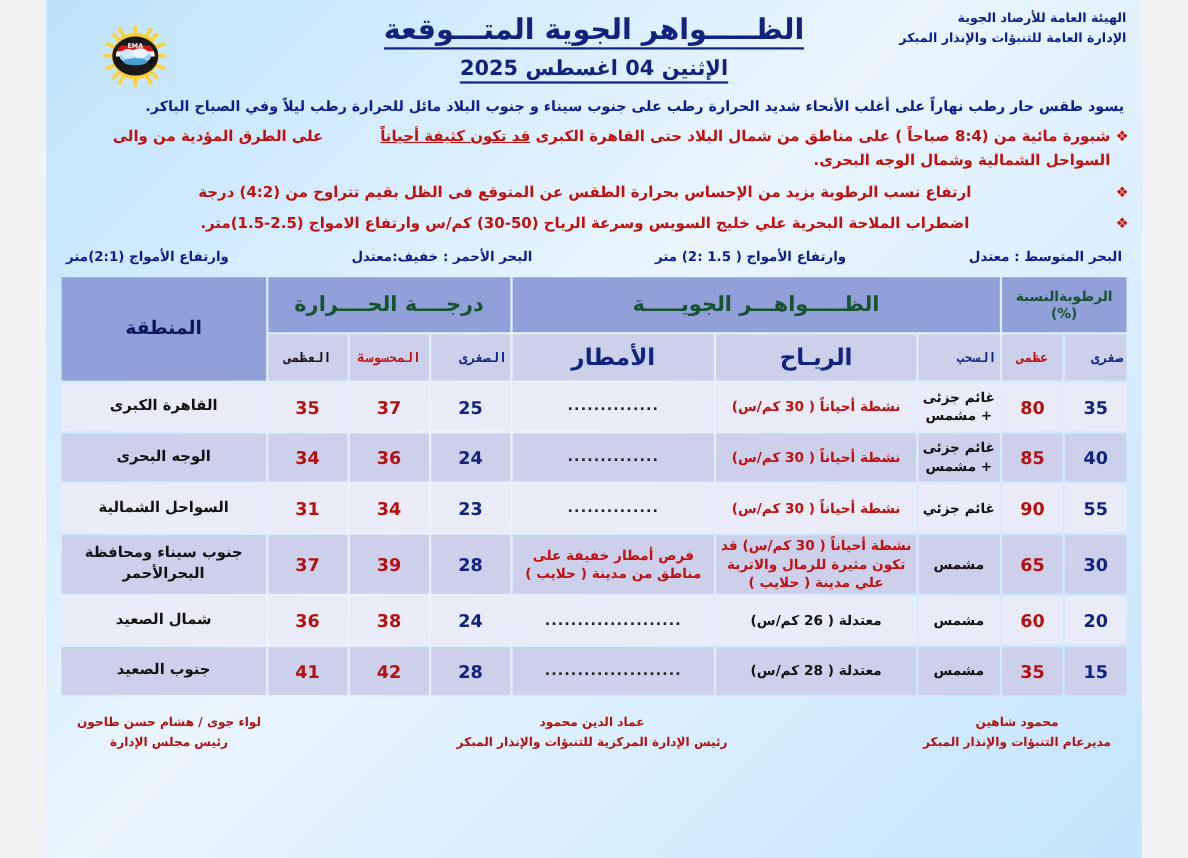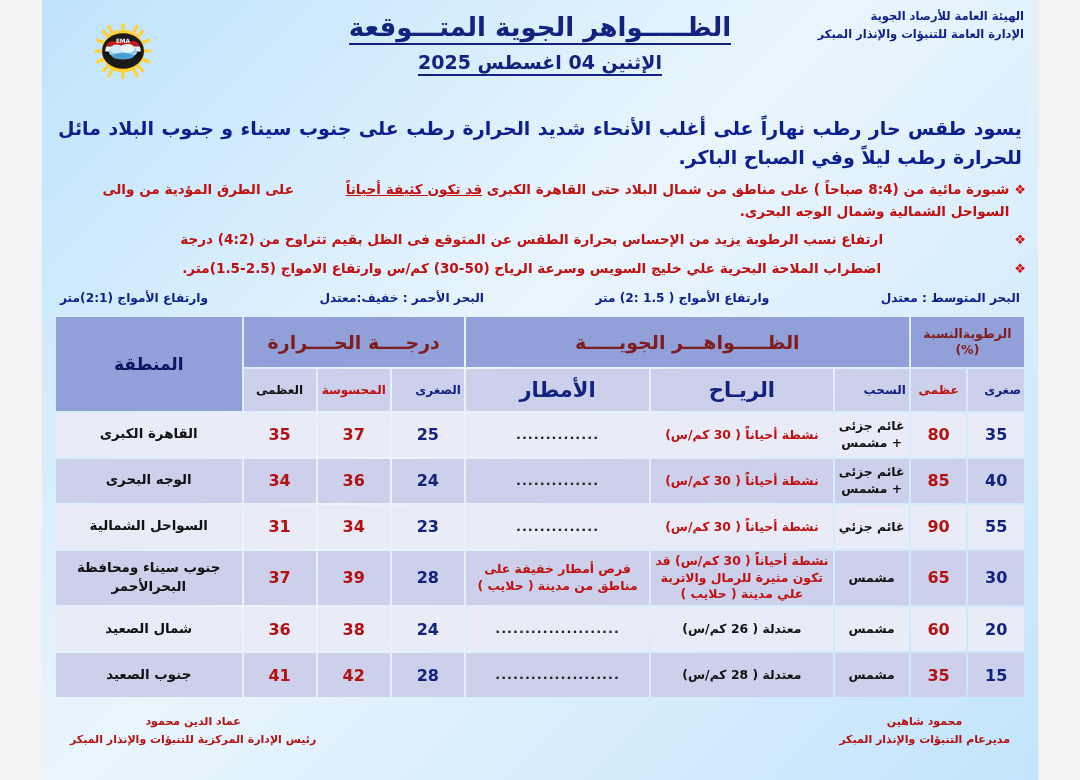--- a/index.html
+++ b/index.html
@@ -34,23 +34,23 @@
     border-bottom:2.5px solid #11237f;padding-bottom:1px;
     font-family:"DejaVu Sans","Liberation Sans",sans-serif;
   }
   .title2{
     display:block;margin:6px auto 0;width:max-content;
     color:#11237f;font-weight:bold;font-size:19px;
     border-bottom:2.5px solid #11237f;padding-bottom:1px;
   }
   
   .lead{
-    color:#0b1f8f;font-weight:bold;font-size:19px;
+    color:#0b1f8f;font-weight:bold;font-size:13px;
     text-align:justify;direction:rtl;
-    padding:2px 16px 0 16px;line-height:1.55;margin-top:26px;
+    padding:2px 16px 0 16px;line-height:1.55;
   }
   .bullets{padding:6px 12px 0 12px;}
   .bullet{
     display:flex;flex-direction:row;align-items:flex-start;
     direction:rtl;margin-bottom:7px;
   }
   .bullet .mark{
     flex:0 0 auto;font-size:13px;line-height:1.5;padding-left:5px;padding-top:1px;
   }
   .bullet.b2 .mark,.bullet.b3 .mark,.bullet.b4 .mark{color:#cc1111;}
@@ -70,32 +70,32 @@
   
   .tbl-wrap{padding:10px 12px 0 12px;}
   table.fc{
     width:100%;border-collapse:separate;border-spacing:2px;
     direction:rtl;table-layout:fixed;
   }
   table.fc th,table.fc td{
     border:0;padding:2px 3px;text-align:center;vertical-align:middle;
   }
   .grp{
-    background:#92a0da;color:#7f1d1d;font-weight:bold;font-size:19px;
+    background:#92a0da;color:#14532d;font-weight:bold;font-size:19px;
     letter-spacing:1px;height:46px;
   }
   .grp.hum{font-size:12.5px;letter-spacing:0;line-height:1.25;}
   .reg-h{
     background:#92a0da;color:#0a1560;font-weight:bold;font-size:17px;
   }
   .sub{
     background:#ccd0ea;font-weight:bold;height:38px;
   }
   .sub.big{font-size:21px;color:#11237f;margin-top:38px;}
-  .sub.sm{font-size:12px;color:#11237f;}
+  .sub.sm{font-size:12px;color:#11237f;font-family:Liberation Mono, monospace;}
   .sub.red{color:#c01010;}
   .sub.blue{color:#11237f;text-align:right;}
   .sub.blk{color:#111111;}
   td.v{height:40px;font-weight:bold;font-size:16px;}
   td.vblue{color:#11237f;}
   td.vred{color:#b31111;}
   td.cell{font-weight:bold;font-size:12.4px;line-height:1.35;color:#111;}
   td.cell.red{color:#c01010;}
   td.cell.dots{color:#222;font-size:13px;letter-spacing:1px;}
   td.reg{font-weight:bold;font-size:13.4px;color:#111;line-height:1.4;}
@@ -298,15 +298,19 @@
 
   <div class="ftr">
     <div class="col">
       <div>محمود شاهين</div>
       <div>مديرعام التنبؤات والإنذار المبكر</div>
     </div>
     <div class="col">
       <div>عماد الدين محمود</div>
       <div>رئيس الإدارة المركزية للتنبؤات والإنذار المبكر</div>
     </div>
+    <div class="col">
+      <div>لواء جوى / هشام حسن طاحون</div>
+      <div>رئيس مجلس الإدارة</div>
+    </div>
   </div>
 
 </div>
 
 </body></html>

